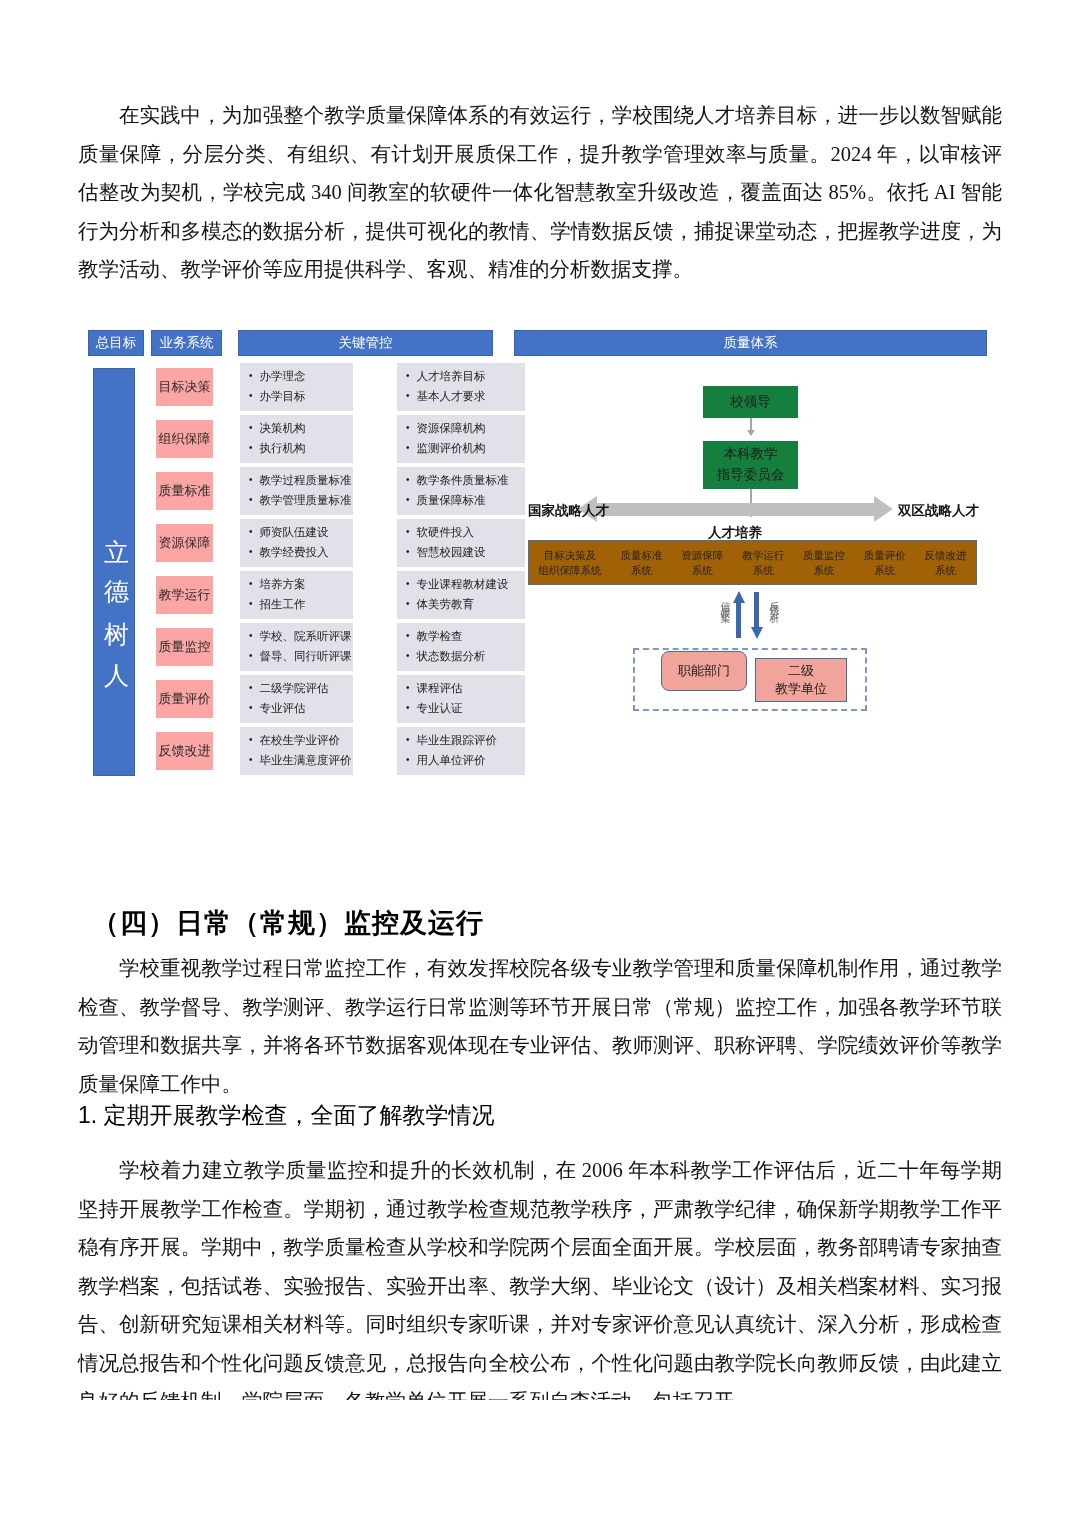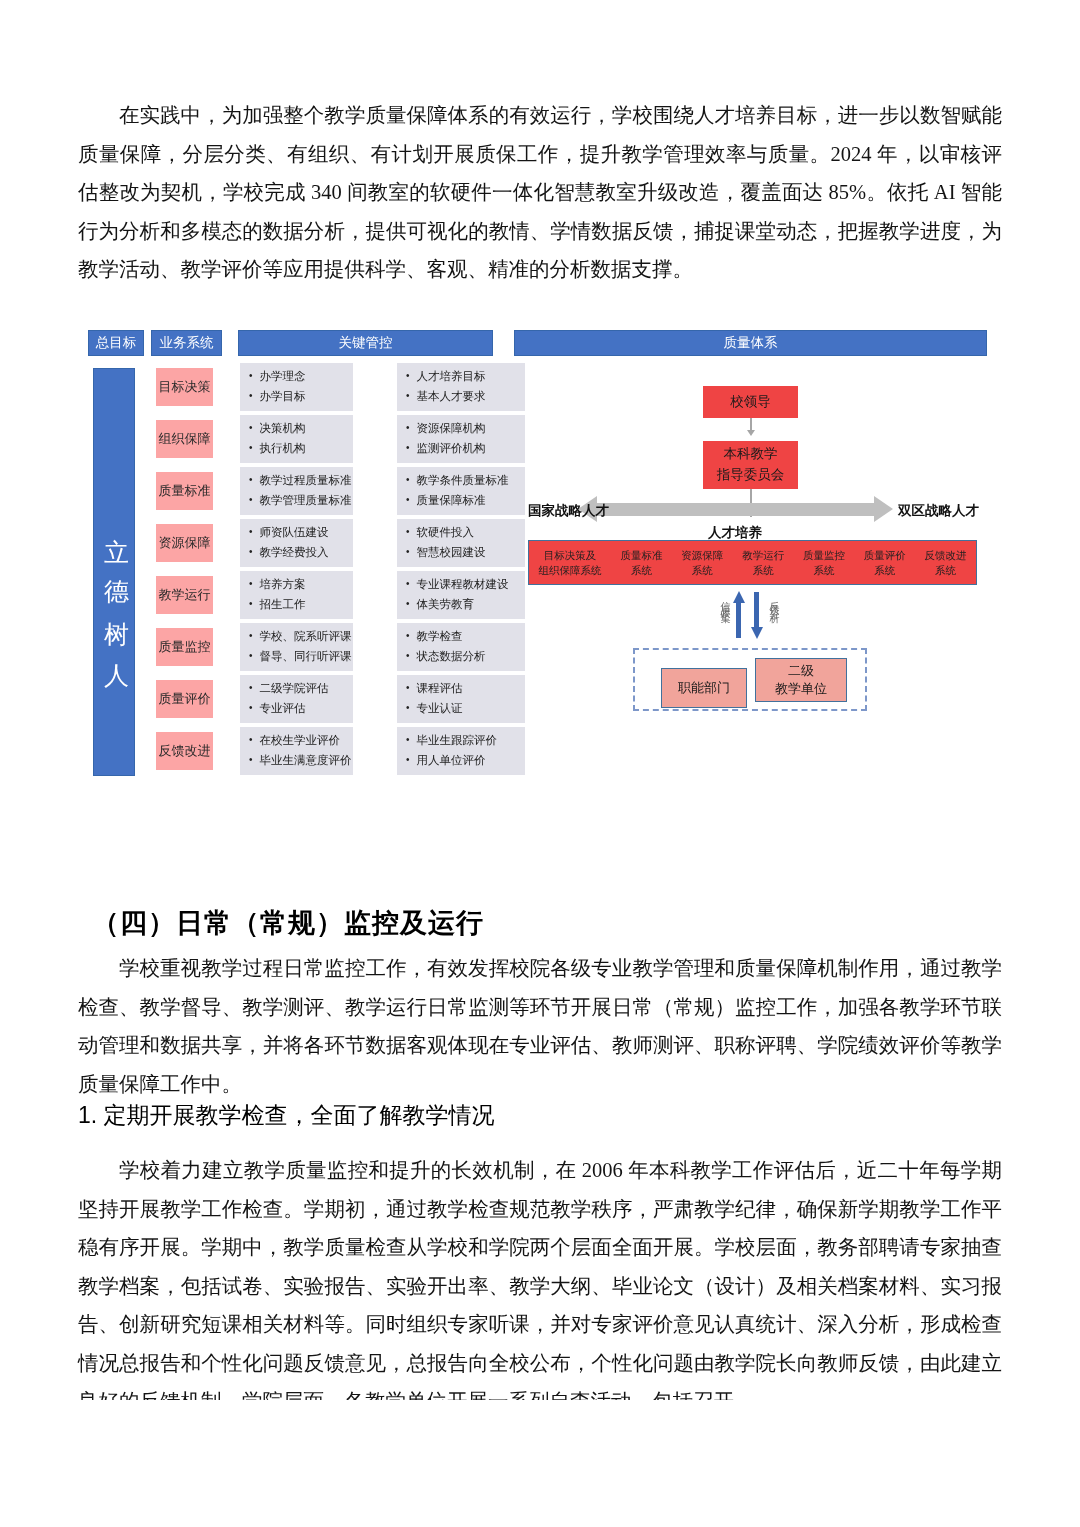--- a/index.html
+++ b/index.html
@@ -39,42 +39,42 @@
   .sys{position:absolute;left:71px;top:0;width:57px;height:38px;background:#fca5a5;color:#2a2a2a;
        font-size:13px;display:flex;align-items:center;justify-content:center;}
   .kc{position:absolute;top:-5px;height:48px;background:#E1E1E9;display:flex;flex-direction:column;
       justify-content:center;gap:4px;box-sizing:border-box;padding:2px 2px 2px 9px;}
   .kc1{left:155px;width:113px;}
   .kc2{left:280px;width:128px;margin-left:32px;}
   .li{font-size:11.5px;color:#222;line-height:1.35;white-space:nowrap;}
   .li::before{content:"•";margin-right:7px;font-size:10px;position:relative;top:-1px;}
 
   
-  .ybox{position:absolute;background:#ef4444;display:flex;align-items:center;justify-content:center;
+  .ybox{position:absolute;background:#15803d;display:flex;align-items:center;justify-content:center;
         font-size:13.5px;color:#1a1a1a;text-align:center;white-space:pre-line;line-height:1.55;}
   .leader{left:618px;top:64px;width:95px;height:32px;}
   .committee{left:618px;top:119px;width:95px;height:48px;}
   .conn{position:absolute;width:2px;background:#a6a6a6;left:665px;}
   .conn1{top:96px;height:16px;}
   .conn1::after{content:"";position:absolute;left:-3px;bottom:-6px;border:4px solid transparent;
                 border-top:6px solid #a6a6a6;}
   .conn2{top:167px;height:28px;}
 
   .hbar{position:absolute;left:512px;top:181px;width:277px;height:13px;background:#BFBFBF;}
   .tri{position:absolute;width:0;height:0;top:174px;}
   .tri-l{left:493px;border-top:13px solid transparent;border-bottom:13px solid transparent;
          border-right:19px solid #BFBFBF;}
   .tri-r{left:789px;border-top:13px solid transparent;border-bottom:13px solid transparent;
          border-left:19px solid #BFBFBF;}
   .alabel{position:absolute;font-weight:bold;font-size:13.5px;color:#111;white-space:nowrap;}
   .alabel-left{left:443px;top:180px;}
   .alabel-right{left:813px;top:180px;}
   .alabel-center{left:560px;top:202px;width:180px;text-align:center;}
 
-  .sysbar{position:absolute;left:443px;top:218px;width:449px;height:45px;background:#ef4444;
+  .sysbar{position:absolute;left:443px;top:218px;width:449px;height:45px;background:#a16207;
           border:1.5px solid #41719C;display:flex;align-items:center;box-sizing:border-box;}
   .cell{flex:1;text-align:center;font-size:10.5px;line-height:1.35;color:#1f1f1f;white-space:pre-line;}
   .cell-wide{flex:1.35;}
 
   .varrow{position:absolute;width:5px;background:#3B66B0;}
   .varrow-up{left:651px;top:281px;height:35px;}
   .varrow-up::before{content:"";position:absolute;top:-12px;left:-3.5px;border-left:6px solid transparent;
                      border-right:6px solid transparent;border-bottom:12px solid #3B66B0;}
   .varrow-down{left:669px;top:270px;height:35px;}
   .varrow-down::after{content:"";position:absolute;bottom:-12px;left:-3.5px;border-left:6px solid transparent;
@@ -82,21 +82,21 @@
   .vlabel{position:absolute;writing-mode:vertical-rl;text-orientation:upright;font-size:10px;color:#666;
           letter-spacing:4px;top:271px;}
   .vlabel-1{left:633px;}
   .vlabel-2{left:682px;}
 
   .dashedbox{position:absolute;left:548px;top:326px;width:234px;height:63px;border:2px dashed #7d97c9;
              box-sizing:border-box;}
   .pink{position:absolute;background:#F1A49B;border:1.5px solid #41719C;display:flex;align-items:center;
         justify-content:center;font-size:13px;color:#1a1a1a;text-align:center;white-space:pre-line;
         line-height:1.4;box-sizing:border-box;}
-  .pink-1{left:26px;top:18px;width:86px;height:40px;}
+  .pink-1{left:26px;top:1px;width:86px;height:40px;border-radius:8px;}
   .pink-2{left:120px;top:8px;width:92px;height:44px;}
 </style>
 </head>
 <body>
 
 <div class="page">
 
   <p class="para" style="top:96px">在实践中，为加强整个教学质量保障体系的有效运行，学校围绕人才培养目标，进一步以数智赋能质量保障，分层分类、有组织、有计划开展质保工作，提升教学管理效率与质量。2024 年，以审核评估整改为契机，学校完成 340 间教室的软硬件一体化智慧教室升级改造，覆盖面达 85%。依托 AI 智能行为分析和多模态的数据分析，提供可视化的教情、学情数据反馈，捕捉课堂动态，把握教学进度，为教学活动、教学评价等应用提供科学、客观、精准的分析数据支撑。</p>
 
   <figure class="diagram">

